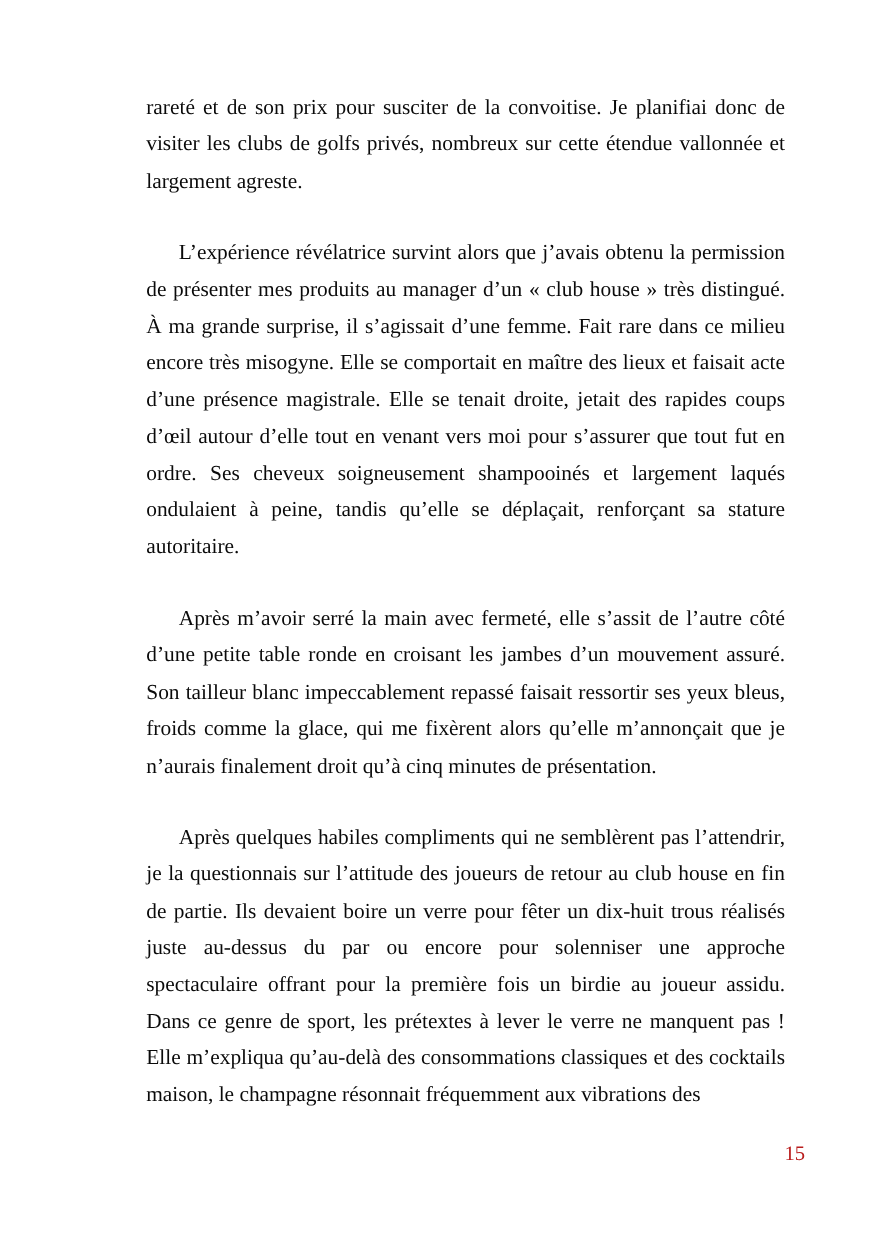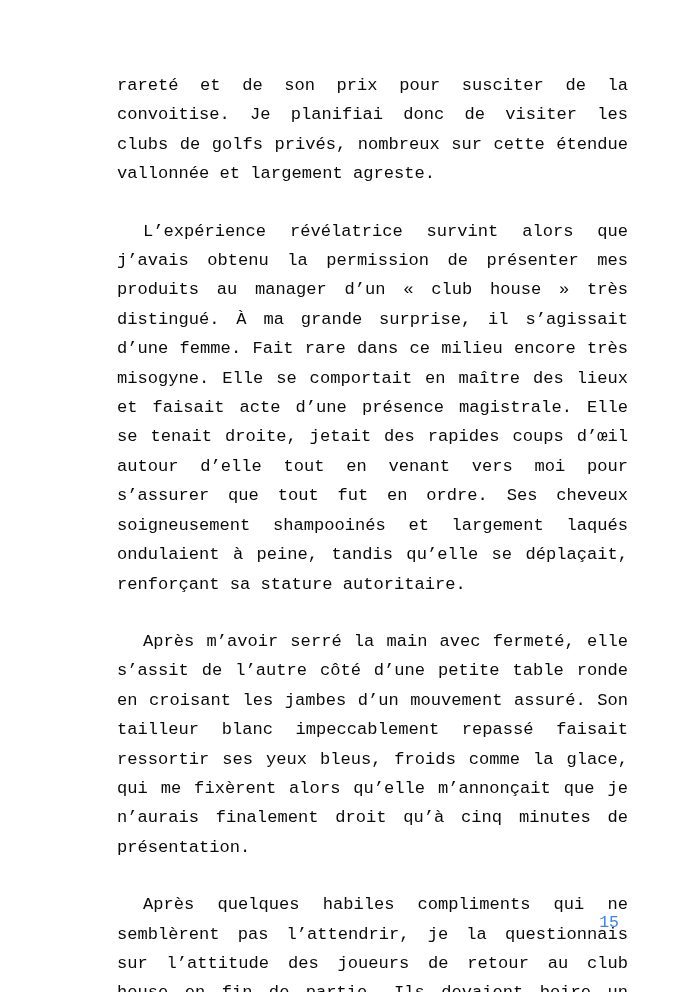--- a/index.html
+++ b/index.html
@@ -6,21 +6,21 @@
     margin: 0;
     padding: 0;
     background: #ffffff;
   }
   .page {
     position: relative;
     width: 700px;
     height: 992px;
     background: #ffffff;
     overflow: hidden;
-    font-family: Liberation Mono, monospace;
+    font-family: Liberation Serif, serif;
     color: #0a0a0a;
   }
   .text-column {
     position: absolute;
     left: 117px;
     top: 71px;
     width: 511px;
   }
   .paragraph {
     margin: 0;
@@ -35,25 +35,25 @@
     text-indent: 0;
   }
   .paragraph.indented {
     text-indent: 26px;
   }
   .paragraph + .paragraph {
     margin-top: 28px;
   }
   .page-number {
     position: absolute;
-    right: 81px;
+    right: 56px;
     top: 913px;
     font-size: 16.5px;
     line-height: 20px;
-    color: #3b82f6;
+    color: #b91c1c;
     text-align: right;
   }
 </style>
 </head>
 <body>
 
 <div class="page">
 
   <div class="text-column">
 

